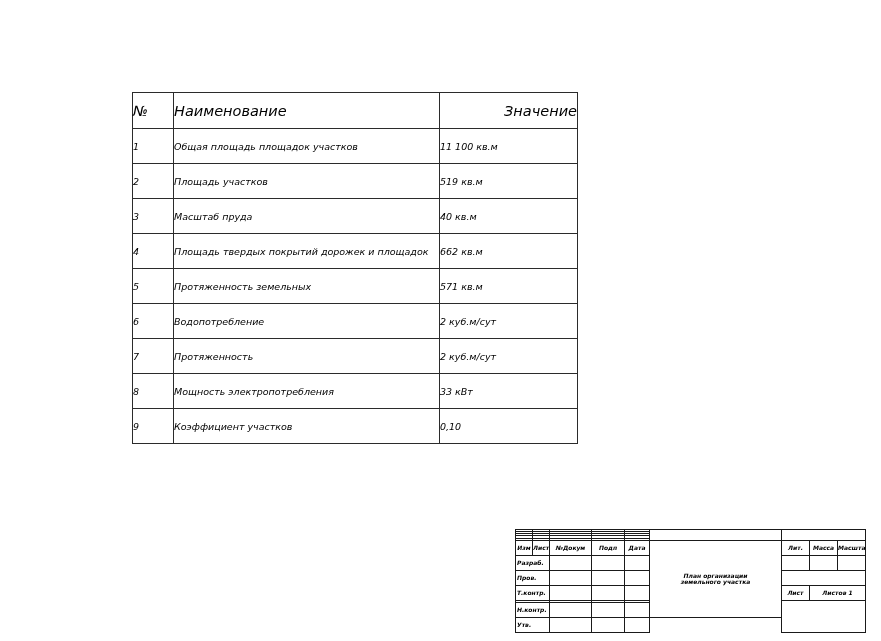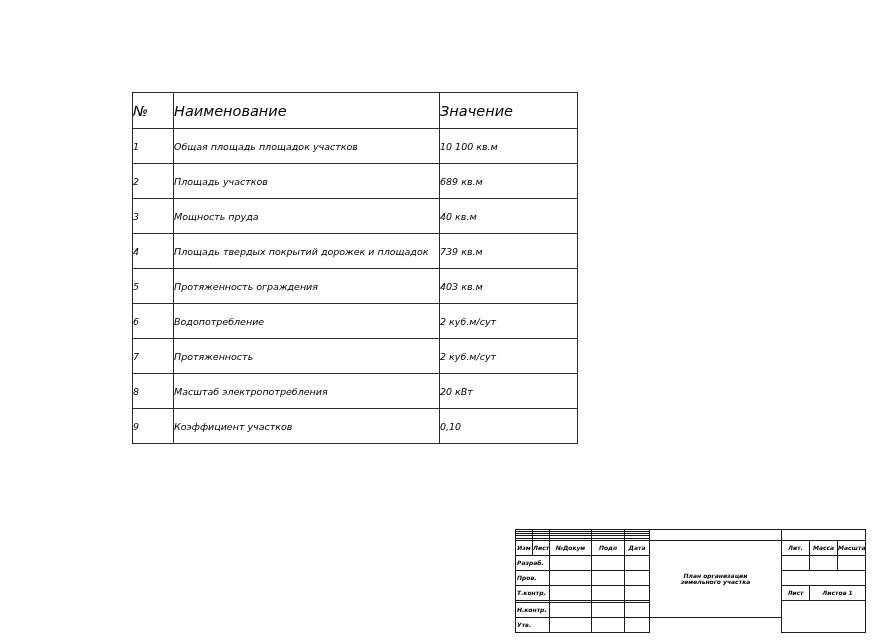--- a/index.html
+++ b/index.html
@@ -27,21 +27,21 @@
   }
   #spec-table td, #spec-table th {
     border: 1px solid #2b2b2b;
     padding: 0;
     vertical-align: middle;
     font-weight: normal;
     text-align: left;
   }
   #spec-table .col-num   { width: 40px; }
   #spec-table .col-name  { width: 265px; }
-  #spec-table .col-value { width: 137px; }
+  #spec-table .col-value { width: 137px; text-align: right; }
 
   #spec-table thead td {
     height: 35px;
     font-style: italic;
     font-size: 14.5px;
   }
   #spec-table tbody td {
     height: 34px;
     font-style: italic;
     font-size: 9.5px;
@@ -109,56 +109,56 @@
     <tr>
       <td class="col-num cell-num">№</td>
       <td class="col-name cell-name">Наименование</td>
       <td class="col-value cell-value">Значение</td>
     </tr>
   </thead>
   <tbody>
     <tr>
       <td class="cell-num">1</td>
       <td class="cell-name">Общая площадь площадок участков</td>
-      <td class="cell-value">10 100 кв.м</td>
+      <td class="cell-value">11 100 кв.м</td>
     </tr>
     <tr>
       <td class="cell-num">2</td>
       <td class="cell-name">Площадь участков</td>
-      <td class="cell-value">689 кв.м</td>
+      <td class="cell-value">519 кв.м</td>
     </tr>
     <tr>
       <td class="cell-num">3</td>
-      <td class="cell-name">Мощность пруда</td>
+      <td class="cell-name">Масштаб пруда</td>
       <td class="cell-value">40 кв.м</td>
     </tr>
     <tr>
       <td class="cell-num">4</td>
       <td class="cell-name">Площадь твердых покрытий дорожек и площадок</td>
-      <td class="cell-value">739 кв.м</td>
+      <td class="cell-value">662 кв.м</td>
     </tr>
     <tr>
       <td class="cell-num">5</td>
-      <td class="cell-name">Протяженность ограждения</td>
-      <td class="cell-value">403 кв.м</td>
+      <td class="cell-name">Протяженность земельных</td>
+      <td class="cell-value">571 кв.м</td>
     </tr>
     <tr>
       <td class="cell-num">6</td>
       <td class="cell-name">Водопотребление</td>
       <td class="cell-value">2 куб.м/сут</td>
     </tr>
     <tr>
       <td class="cell-num">7</td>
       <td class="cell-name">Протяженность</td>
       <td class="cell-value">2 куб.м/сут</td>
     </tr>
     <tr>
       <td class="cell-num">8</td>
-      <td class="cell-name">Масштаб электропотребления</td>
-      <td class="cell-value">20 кВт</td>
+      <td class="cell-name">Мощность электропотребления</td>
+      <td class="cell-value">33 кВт</td>
     </tr>
     <tr>
       <td class="cell-num">9</td>
       <td class="cell-name">Коэффициент участков</td>
       <td class="cell-value">0,10</td>
     </tr>
   </tbody>
 </table>
 
 <div id="title-block">

